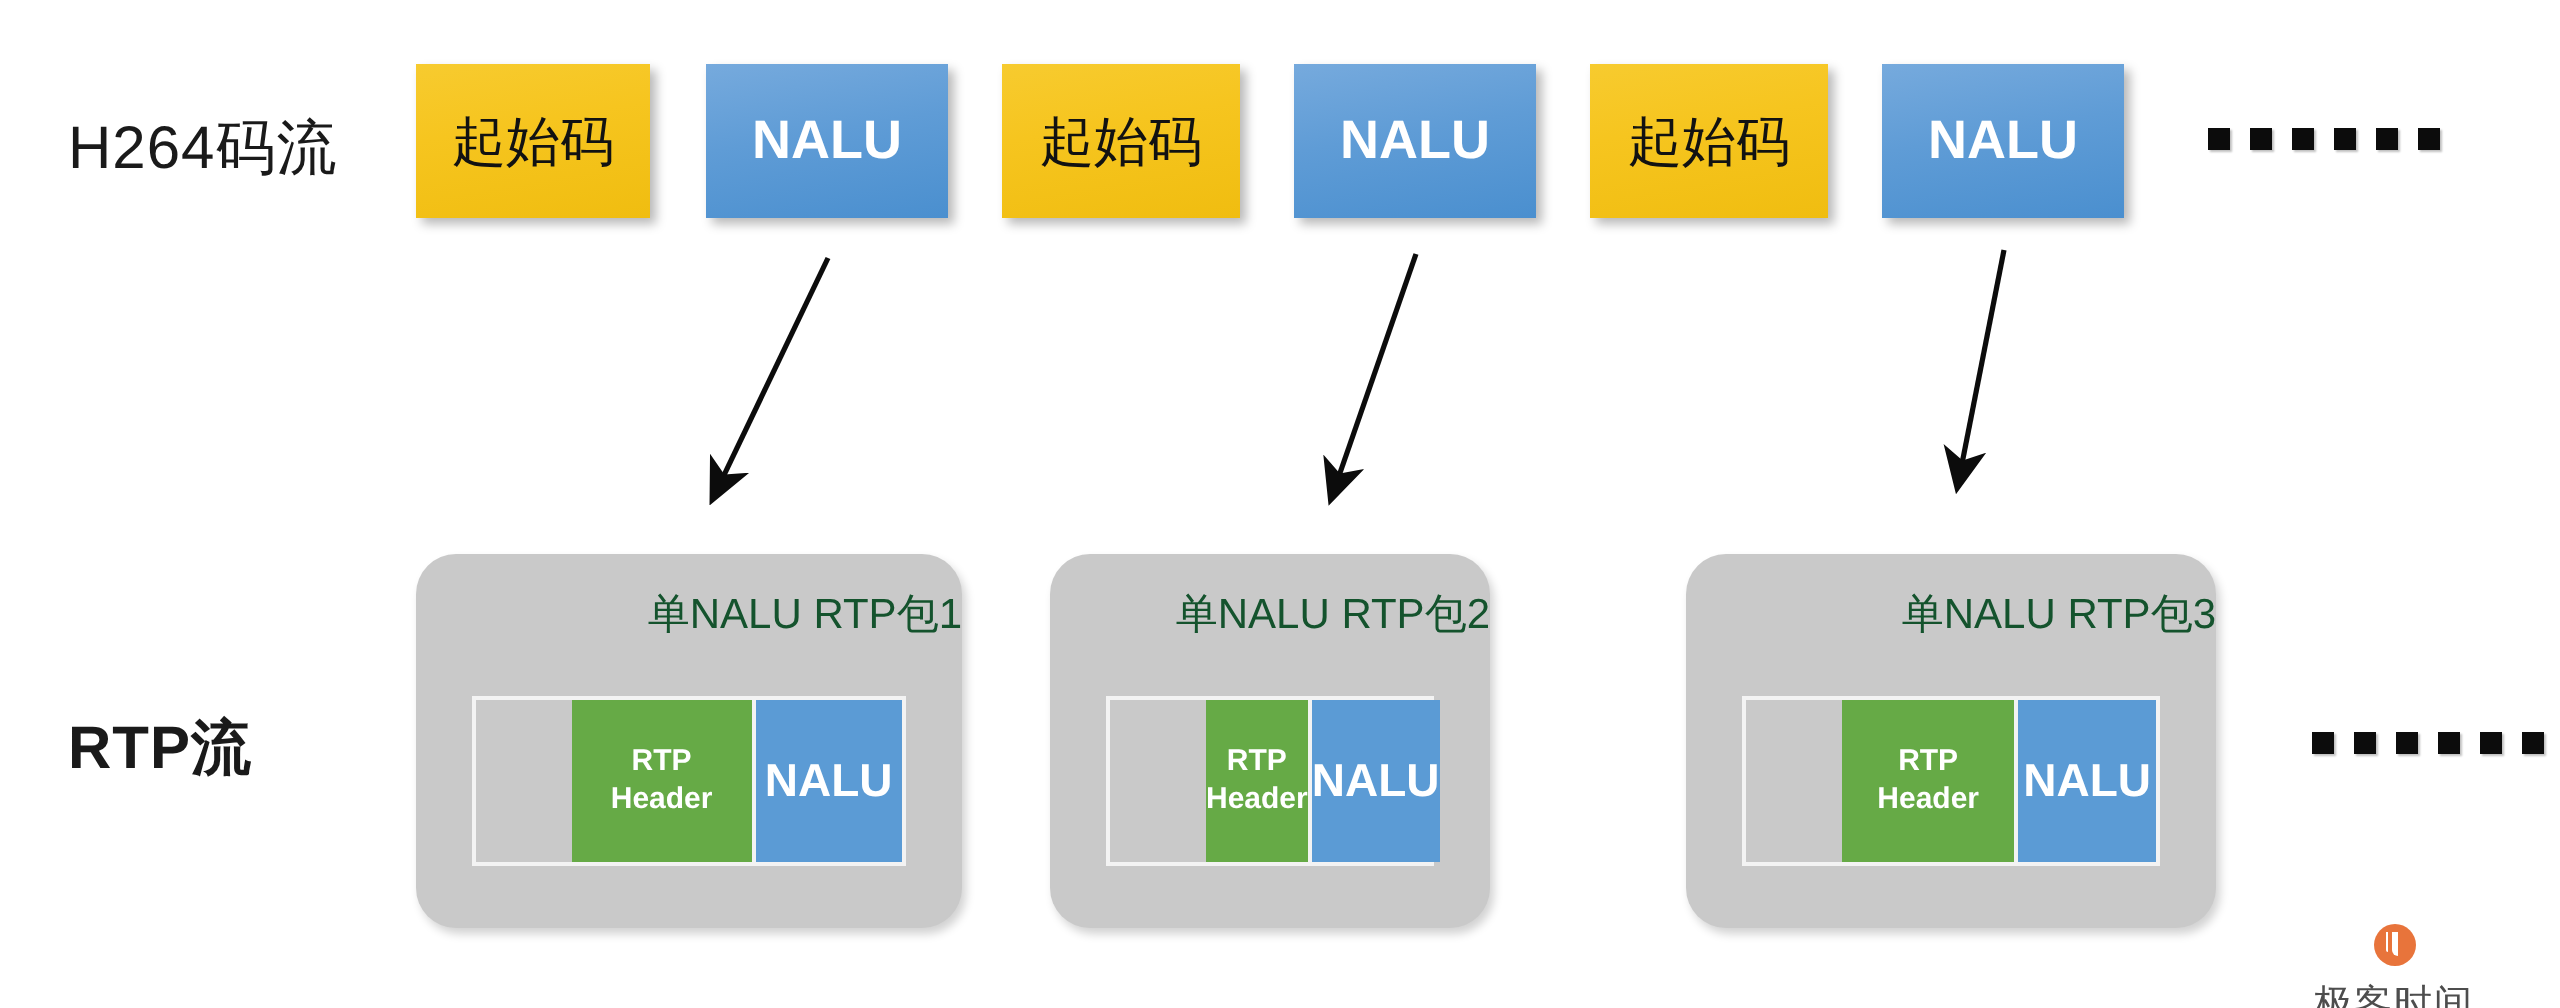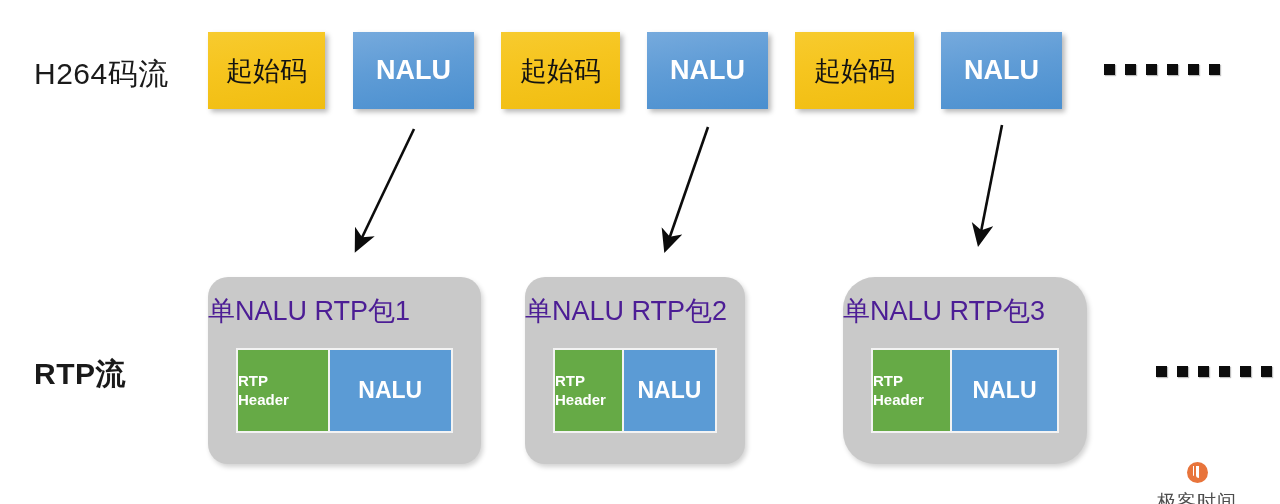--- a/index.html
+++ b/index.html
@@ -85,48 +85,49 @@
     height: 187px;
     background: #c9c9c9;
     border-radius: 20px;
     box-shadow: 2px 3px 5px rgba(0,0,0,0.18);
   }
   .rtp-title {
     position: absolute;
     top: 16px;
     left: 0;
     right: 0;
-    text-align: left;
-    font-size: 27px;
-    color: #4c1d95;
+    text-align: right;
+    font-size: 21px;
+    color: #14532d;
     white-space: nowrap;
   }
   .rtp-inner {
     position: absolute;
     left: 28px;
     top: 71px;
     right: 28px;
     height: 85px;
     display: flex;
     border: 2px solid #f3f3f3;
     box-sizing: border-box;
   }
   .rtp-header-box {
     width: 43%;
     background: #66aa46;
     color: #ffffff;
     display: flex;
     flex-direction: column;
-    align-items: flex-start;
+    align-items: center;
     justify-content: center;
     font-size: 15px;
     font-weight: 700;
     line-height: 1.25;
     border-right: 2px solid #f3f3f3;
     box-sizing: border-box;
+    margin-left: 48px;
   }
   .rtp-nalu-box {
     flex: 1;
     background: #5b9bd5;
     color: #ffffff;
     display: flex;
     align-items: center;
     justify-content: center;
     font-size: 23px;
     font-weight: 700;
@@ -224,21 +225,21 @@
     <div class="rtp-title">单NALU RTP包2</div>
     <div class="rtp-inner">
       <div class="rtp-header-box">
         <span>RTP</span>
         <span>Header</span>
       </div>
       <div class="rtp-nalu-box">NALU</div>
     </div>
   </div>
 
-  <div class="rtp-panel" style="left:843px; width:244px;border-radius:32px;">
+  <div class="rtp-panel" style="left:843px; width:265px;">
     <div class="rtp-title">单NALU RTP包3</div>
     <div class="rtp-inner">
       <div class="rtp-header-box">
         <span>RTP</span>
         <span>Header</span>
       </div>
       <div class="rtp-nalu-box">NALU</div>
     </div>
   </div>
 

